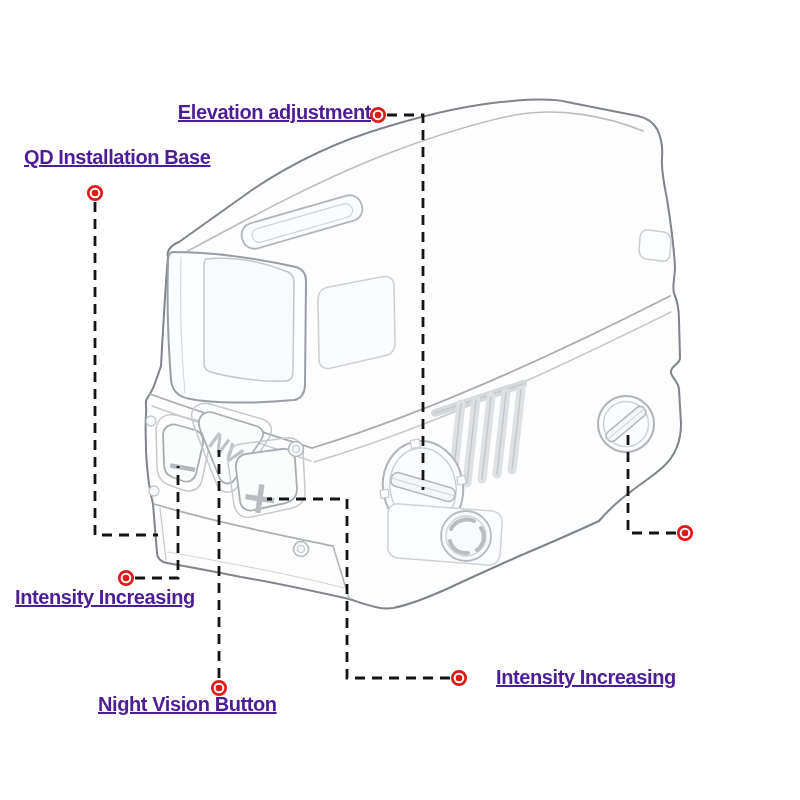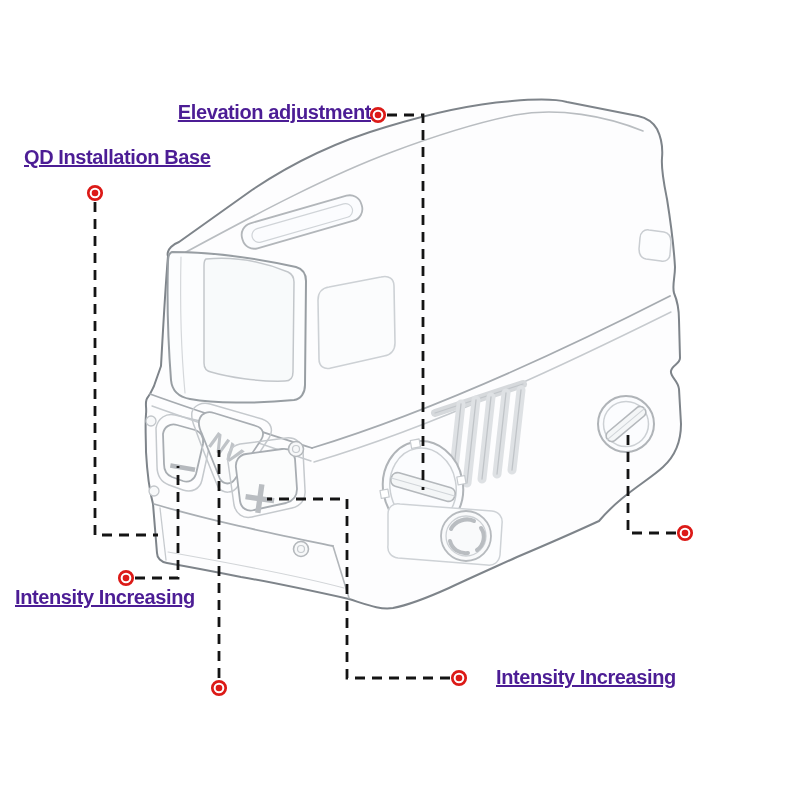--- a/index.html
+++ b/index.html
@@ -197,14 +197,15 @@
       <g>
         <circle cx="685" cy="533" r="6.7" fill="#ffffff" stroke="#dc1a17" stroke-width="2.7"></circle>
         <circle cx="685" cy="533" r="3.3" fill="#dc1a17"></circle>
       </g>
     </g>
   </svg>
 
   <div class="callout-label lbl-elevation">Elevation adjustment</div>
   <div class="callout-label lbl-qd">QD Installation Base</div>
   <div class="callout-label lbl-int-dec">Intensity Increasing</div>
+  <div class="callout-label lbl-nv">Night Vision Button</div>
   <div class="callout-label lbl-int-inc">Intensity Increasing</div>
 </div>
 
 </body></html>

